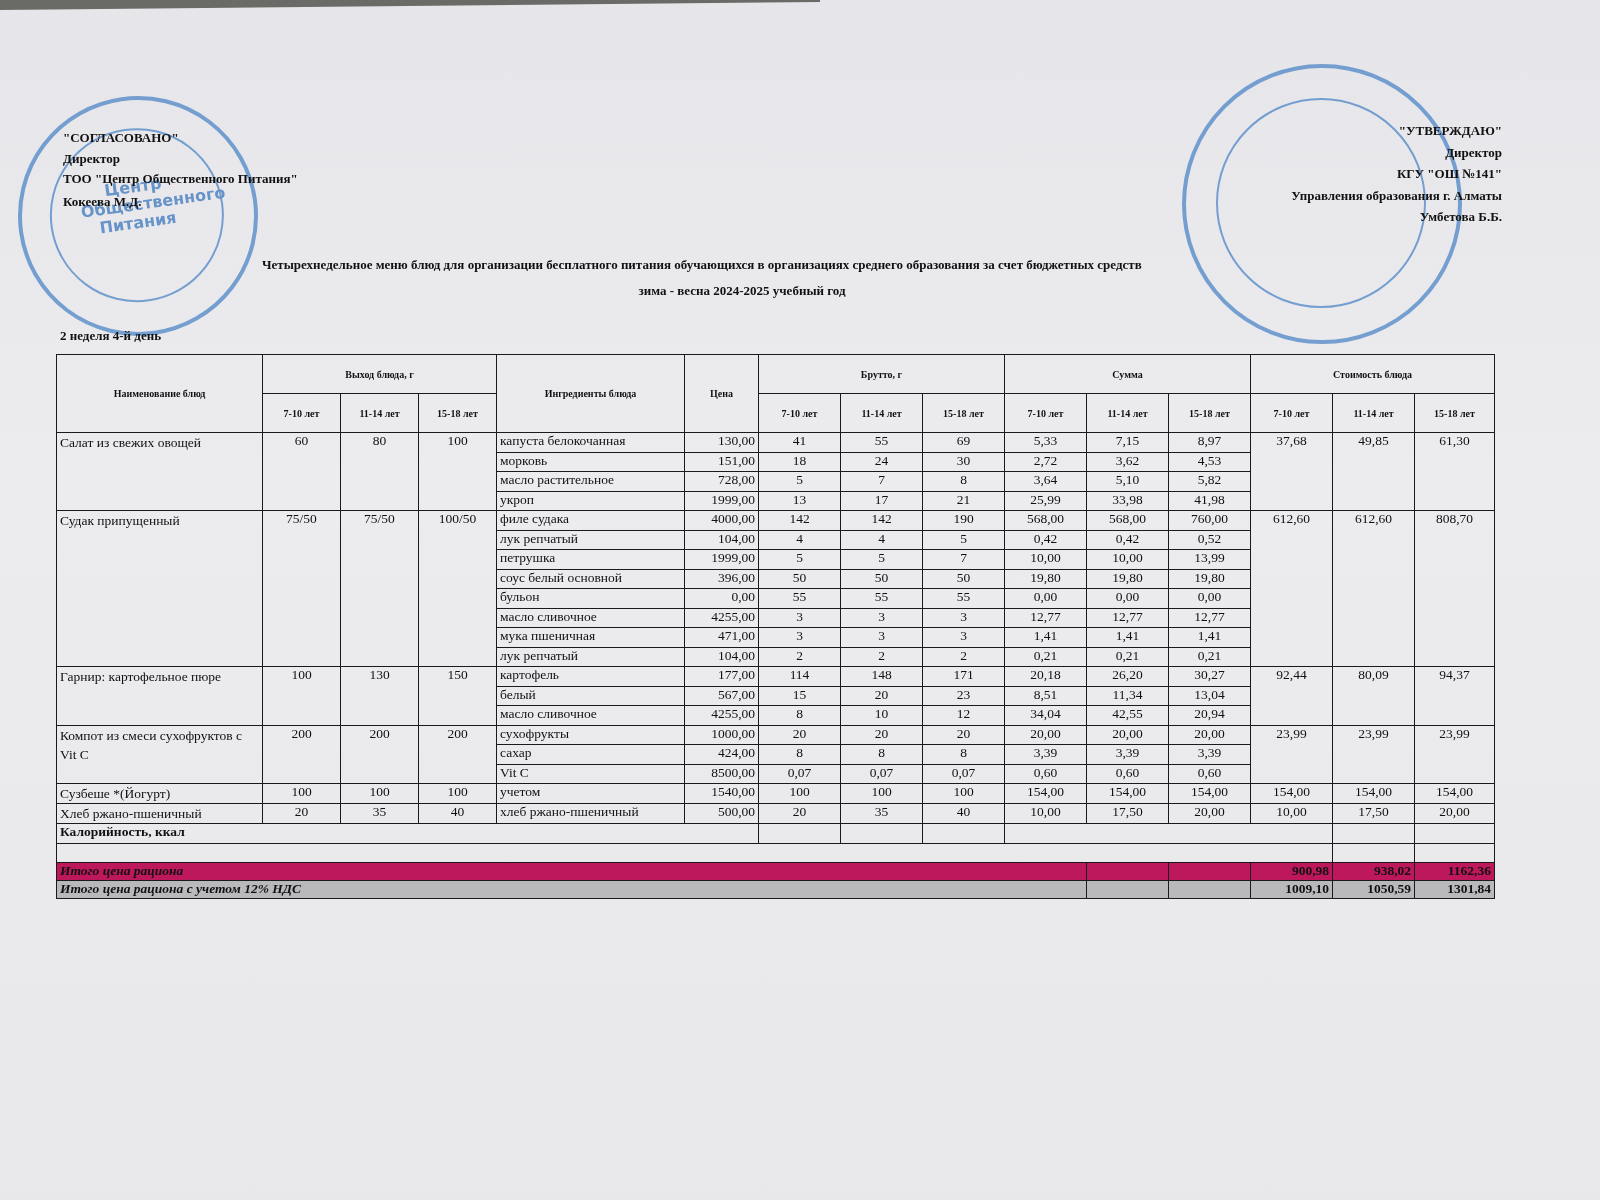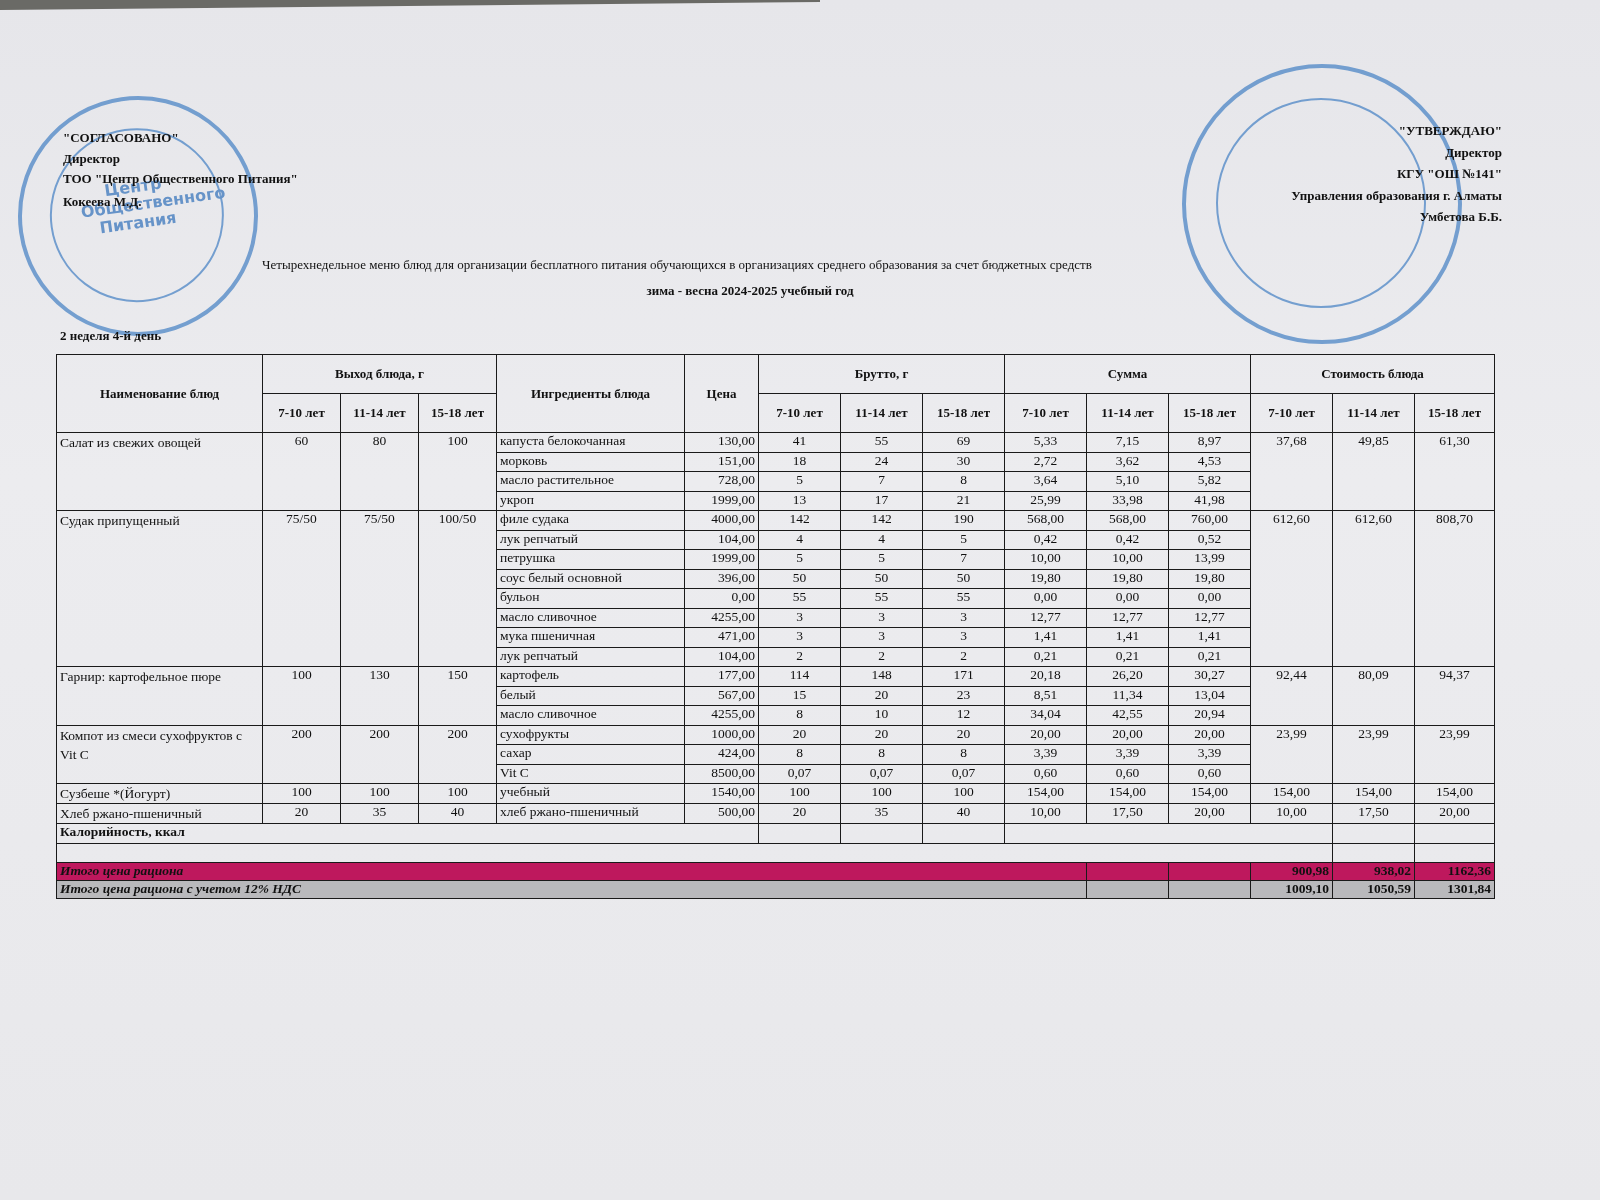--- a/index.html
+++ b/index.html
@@ -10,26 +10,26 @@
     font-family: "Liberation Serif", "DejaVu Serif", serif;
     color: #111;
   }
   .topstrip { position: absolute; left: 0; top: 0; width: 820px; height: 10px; background: #6a6a66;
     clip-path: polygon(0 0, 100% 0, 100% 20%, 0 100%); }
   .stamp { position: absolute; border-radius: 50%; border: 4px solid #4d86c6; opacity: .75; }
   .stamp .inner { position: absolute; border-radius: 50%; border: 2px solid #4d86c6; }
   .stamp-text { position: absolute; color: #3b77bd; font-family: "DejaVu Sans", sans-serif; font-weight: bold; text-align: center; }
   .hdr-left { position: absolute; left: 63px; top: 128px; font-size: 13px; font-weight: bold; line-height: 20.5px; }
   .hdr-right { position: absolute; right: 98px; top: 120px; font-size: 13px; font-weight: bold; line-height: 21.5px; text-align: right; }
-  .title1 { position: absolute; left: 262px; top: 257px; font-size: 13px; font-weight: normal; text-align: center; }
-  .title2 { position: absolute; left: 8px; width: 1484px; top: 283px; text-align: center; font-size: 13px; font-weight: bold; }
+  .title1 { position: absolute; left: 262px; top: 257px; font-size: 13px; font-weight: bold; text-align: center; }
+  .title2 { position: absolute; left: 0; width: 1484px; top: 283px; text-align: center; font-size: 13px; font-weight: bold; }
   .weekday { position: absolute; left: 60px; top: 328px; font-size: 13px; font-weight: bold; }
   table { position: absolute; left: 56px; top: 354px; border-collapse: collapse; table-layout: fixed; font-size: 13.5px; }
   td, th { border: 1.4px solid #1a1a1a; padding: 0 3px; height: 18.5px; vertical-align: top; white-space: nowrap; overflow: hidden; }
-  th { font-weight: bold; text-align: center; vertical-align: middle; font-size: 13px; margin-top: 40px; }
+  th { font-weight: bold; text-align: center; vertical-align: middle; font-size: 10px; margin-top: 40px; }
   th.top { height: 38px; }
   th.sub { height: 38px; }
   td.c { text-align: center; }
   td.r { text-align: right; }
   td.name { white-space: normal; line-height: 19px; }
   td.calorie { font-weight: bold; margin-left: 47px; }
   tr.total td { background: #be185d; font-style: italic; font-weight: bold; height: 17px; }
   tr.total2 td { background: #b9b9bc; font-style: italic; font-weight: bold; height: 17px; margin-top: 32px; }
   tr.total td.num, tr.total2 td.num { font-style: normal; text-align: right; }
 </style>
@@ -317,21 +317,21 @@
         <td class="c">0,07</td>
         <td class="c">0,60</td>
         <td class="c">0,60</td>
         <td class="c">0,60</td>
       </tr>
       <tr>
         <td class="name">Сузбеше *(Йогурт)</td>
         <td class="c">100</td>
         <td class="c">100</td>
         <td class="c">100</td>
-        <td>учебный</td>
+        <td>учетом</td>
         <td class="r">1540,00</td>
         <td class="c">100</td>
         <td class="c">100</td>
         <td class="c">100</td>
         <td class="c">154,00</td>
         <td class="c">154,00</td>
         <td class="c">154,00</td>
         <td class="c">154,00</td>
         <td class="c">154,00</td>
         <td class="c">154,00</td>

